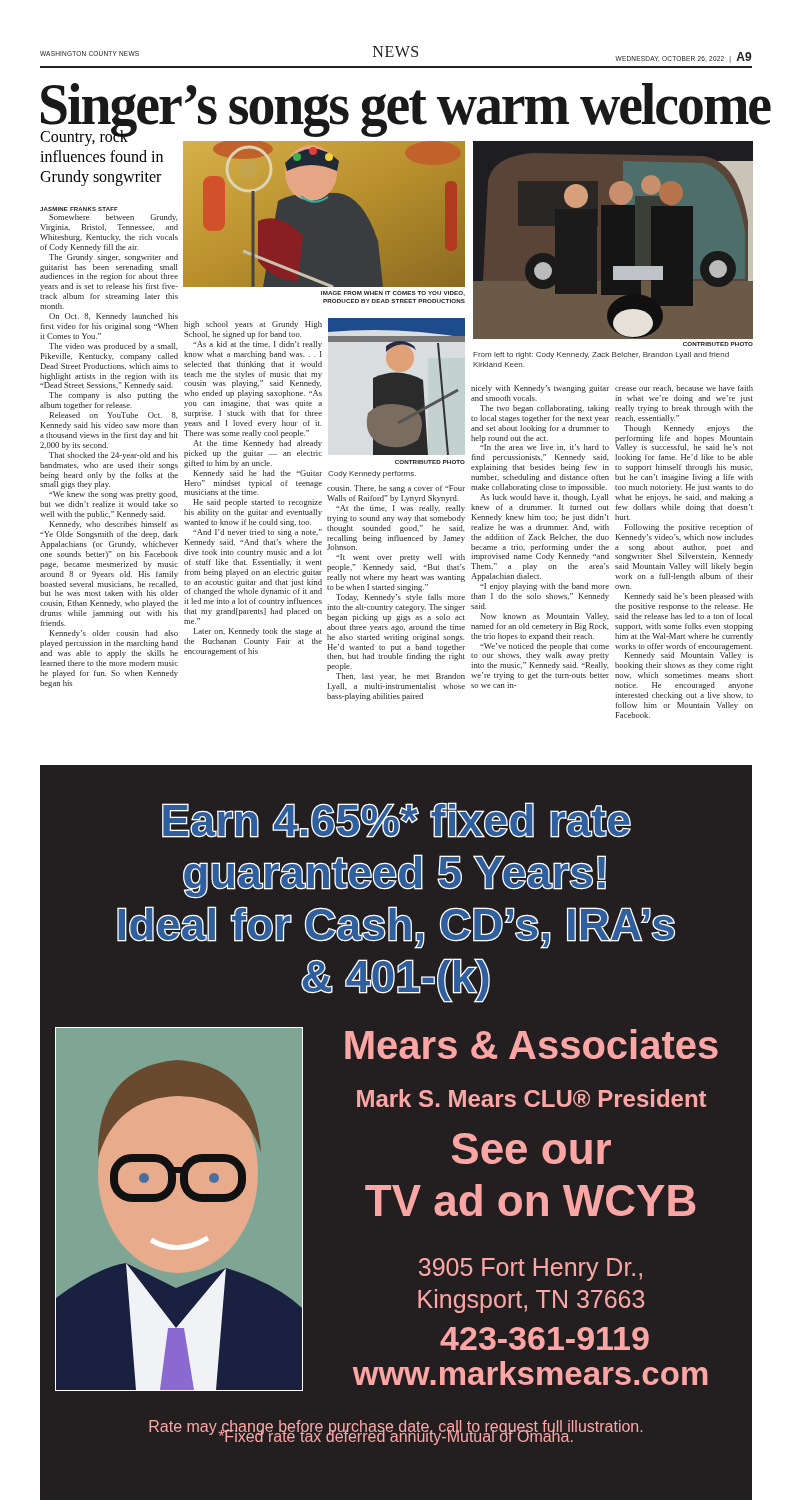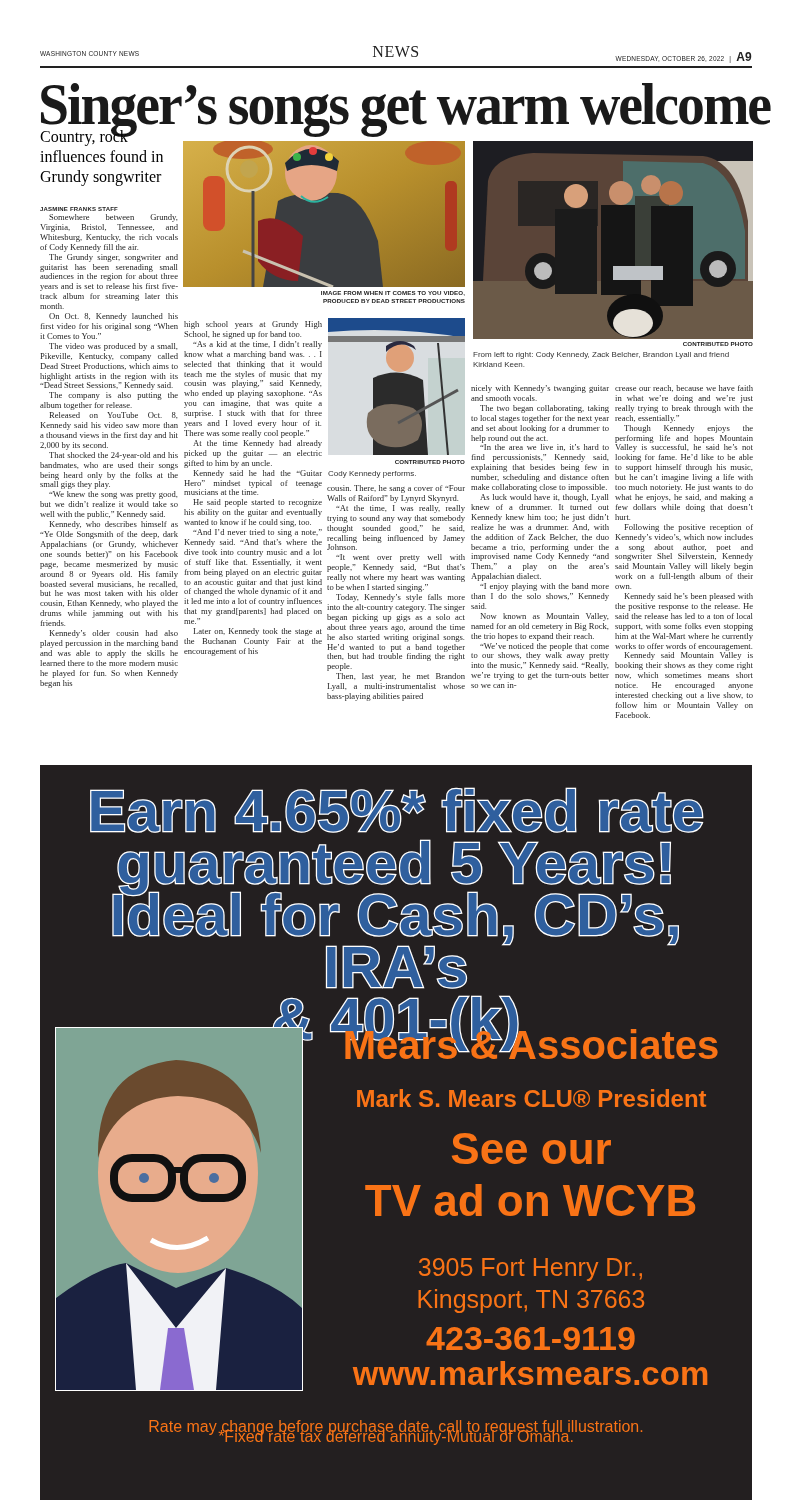--- a/index.html
+++ b/index.html
@@ -13,22 +13,22 @@
   .deck { top:127px; left:40px; width:140px; font-size:16px; line-height:20px; color:#000000; }
   .byline { top:206px; left:40px; font-family:"Liberation Sans", sans-serif; font-weight:700; font-size:6px; letter-spacing:0.2px; }
   .col { font-size:8.6px; line-height:9.9px; text-align:justify; hyphens:auto; color:#222; }
   .col p { margin:0; text-indent:9px; }
   .col p.noindent { text-indent:0; }
   .credit { font-family:"Liberation Sans", sans-serif; font-weight:700; font-size:6.2px; text-align:right; letter-spacing:0.1px; color:#222; line-height:7.5px; }
   .cutline { font-family:"Liberation Sans", sans-serif; font-size:8px; line-height:10px; color:#333; }
   .photo { overflow:hidden; }
   
   .ad { left:40px; top:765px; width:712px; height:735px; background:#231f20; }
-  .ad-head { left:0; width:712px; top:20px; text-align:center; font-family:"Liberation Sans", sans-serif; font-weight:900; font-size:58px; line-height:52px; color:#2f5f9e; -webkit-text-stroke:2.5px #fff; paint-order:stroke fill; letter-spacing:0.5px; }
-  .ad-white { color:#f97316; font-family:"Liberation Sans", sans-serif; text-align:center; }
+  .ad-head { left:0; width:712px; top:30px; text-align:center; font-family:"Liberation Sans", sans-serif; font-weight:900; font-size:44px; line-height:52px; color:#2f5f9e; -webkit-text-stroke:2.5px #fff; paint-order:stroke fill; letter-spacing:0.5px; }
+  .ad-white { color:#fca5a5; font-family:"Liberation Sans", sans-serif; text-align:center; }
 </style>
 </head>
 <body>
 
 <div class="abs folio" style="left:40px;">WASHINGTON COUNTY NEWS</div>
 <div class="abs section">NEWS</div>
 <div class="abs folio" style="right:40px;">
   <span>WEDNESDAY, OCTOBER 26, 2022</span>
   <span style="margin:0 3px;">|</span>
   <b>A9</b>
@@ -192,18 +192,18 @@
       <path d="M95 212 Q122 228 152 210" stroke="#fff" stroke-width="5" fill="none"></path>
     </svg>
   </div>
 
   <div class="abs ad-white" style="left:270px; top:256px; width:442px; font-size:40px; font-weight:700; line-height:48px;">Mears &amp; Associates</div>
   <div class="abs ad-white" style="left:270px; top:319px; width:442px; font-size:24px; font-weight:700; line-height:30px;">Mark S. Mears CLU® President</div>
   <div class="abs ad-white" style="left:270px; top:358px; width:442px; font-size:44px; font-weight:900; line-height:52px;">See our</div>
   <div class="abs ad-white" style="left:270px; top:410px; width:442px; font-size:44px; font-weight:900; line-height:52px;">TV ad on WCYB</div>
   <div class="abs ad-white" style="left:270px; top:486px; width:442px; font-size:25px; line-height:32px;">3905 Fort Henry Dr.,</div>
   <div class="abs ad-white" style="left:270px; top:518px; width:442px; font-size:25px; line-height:32px;">Kingsport, TN 37663</div>
-  <div class="abs ad-white" style="left:270px; top:553px; width:442px; font-size:34px; font-weight:700; line-height:40px;">423-361-9119</div>
+  <div class="abs ad-white" style="left:284px; top:553px; width:442px; font-size:34px; font-weight:700; line-height:40px;">423-361-9119</div>
   <div class="abs ad-white" style="left:270px; top:589px; width:442px; font-size:33px; font-weight:700; line-height:40px;">www.marksmears.com</div>
 
   <div class="abs ad-white" style="left:0; top:661px; width:712px; font-size:16px; line-height:22px;">*Fixed rate tax deferred annuity-Mutual of Omaha.</div>
   <div class="abs ad-white" style="left:0; top:651px; width:712px; font-size:16px; line-height:22px;">Rate may change before purchase date, call to request full illustration.</div>
 </div>
 
 </body></html>

